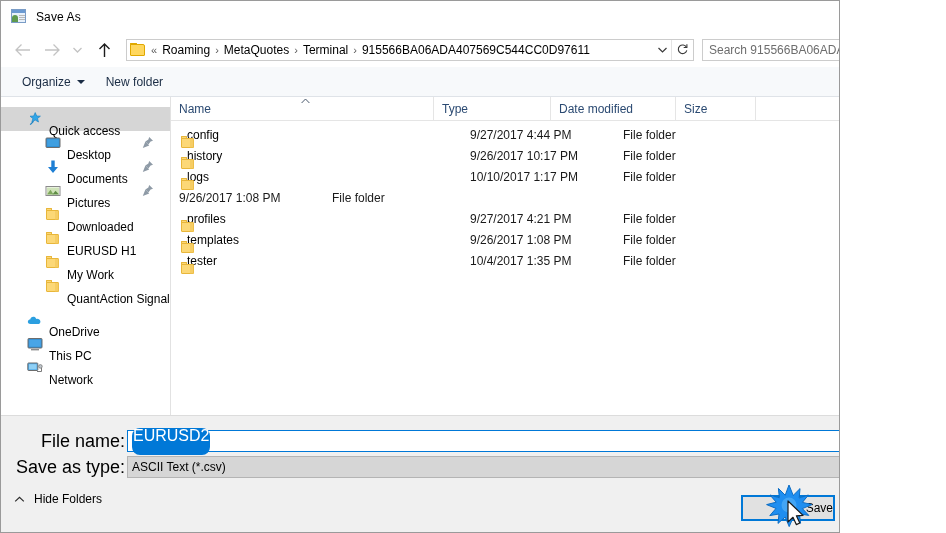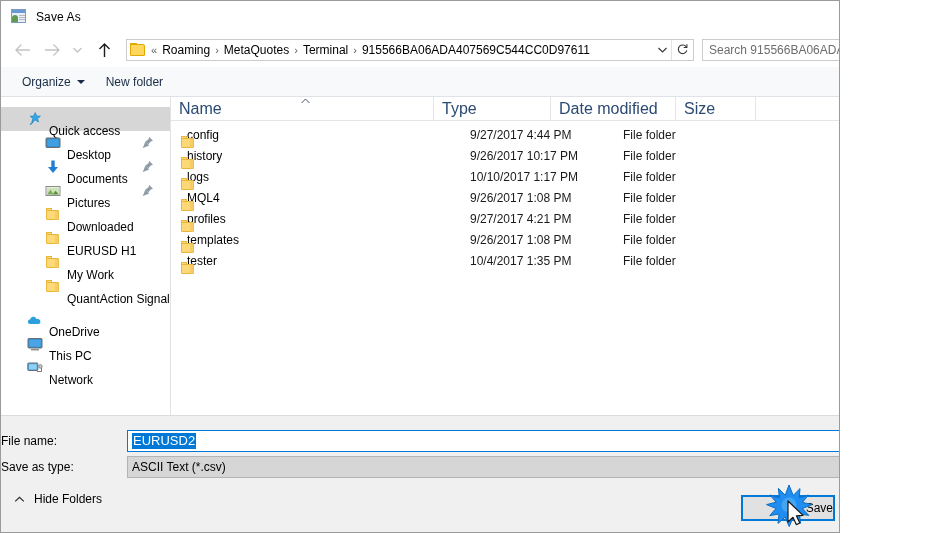--- a/index.html
+++ b/index.html
@@ -278,21 +278,21 @@
     position: relative;
     overflow: hidden;
   }
   #col-header {
     height: 24px;
     display: flex; align-items: center;
     border-bottom: 1px solid #e5e5e5;
     position: relative;
   }
   .col {
-    font-size: 16px;
+    font-size: 12px;
     color: #2b4a72;
     padding-left: 8px;
     height: 24px;
     display: flex; align-items: center;
     border-right: 1px solid #e5e5e5;
     position: relative;
     flex: none;
   }
   .col.c-name { width: 263px; }
   .col.c-date { width: 125px; }
@@ -324,45 +324,47 @@
     border-top: 1px solid #dcdcdc;
   }
   .field-row {
     position: absolute; left: 0;
     display: flex; align-items: center;
   }
   #fname-row { top: 14px; left: 0; }
   #ftype-row { top: 40px; left: 0; }
   .field-label {
     width: 126px;
-    padding-right: 22px;
-    font-size: 12px;
+    text-align: right;
+    padding-right: 2px;
+    font-size: 18px;
     color: #000;
   }
   .combo {
     height: 22px;
     width: 815px;
     display: flex; align-items: center;
     position: relative;
     padding-left: 4px;
   }
   #fname-combo {
     background: #ffffff;
     border: 1px solid #0078d7;
   }
   #ftype-combo {
     background: #d6d6d6;
     border: 1px solid #b4b4b4;
   }
   .sel-text {
     background: #0078d7;
     color: #ffffff;
-    font-size: 13px;
-    padding: 1px 1px 1px 1px;
+    font-size: 16px;
+    padding: 1px 1px 12px 1px;
     line-height: 14px;
+    border-radius: 8px;
   }
   .plain-text { font-size: 12px; color: #000; }
   .combo-chev {
     position: absolute; right: 0; top: 0;
     width: 19px; height: 20px;
     display: flex; align-items: center; justify-content: center;
   }
 
   #hide-folders {
     position: absolute; left: 13px; top: 76px;
@@ -687,26 +689,20 @@
               <span class="fi"><span class="tab"></span><span class="body"></span><span class="shade"></span></span>
             </span>
             <span>logs</span>
           </div>
           <div class="cell c-date">10/10/2017 1:17 PM</div>
           <div class="cell c-type">File folder</div>
           <div class="cell c-size"></div>
         </div>
 
         <div class="row">
-          <div class="cell c-name">
-            <span>
-              <span class="fi"><span class="tab"></span><span class="body"></span><span class="shade"></span></span>
-            </span>
-            <span>MQL4</span>
-          </div>
           <div class="cell c-date">9/26/2017 1:08 PM</div>
           <div class="cell c-type">File folder</div>
           <div class="cell c-size"></div>
         </div>
 
         <div class="row">
           <div class="cell c-name">
             <span>
               <span class="fi"><span class="tab"></span><span class="body"></span><span class="shade"></span></span>
             </span>

